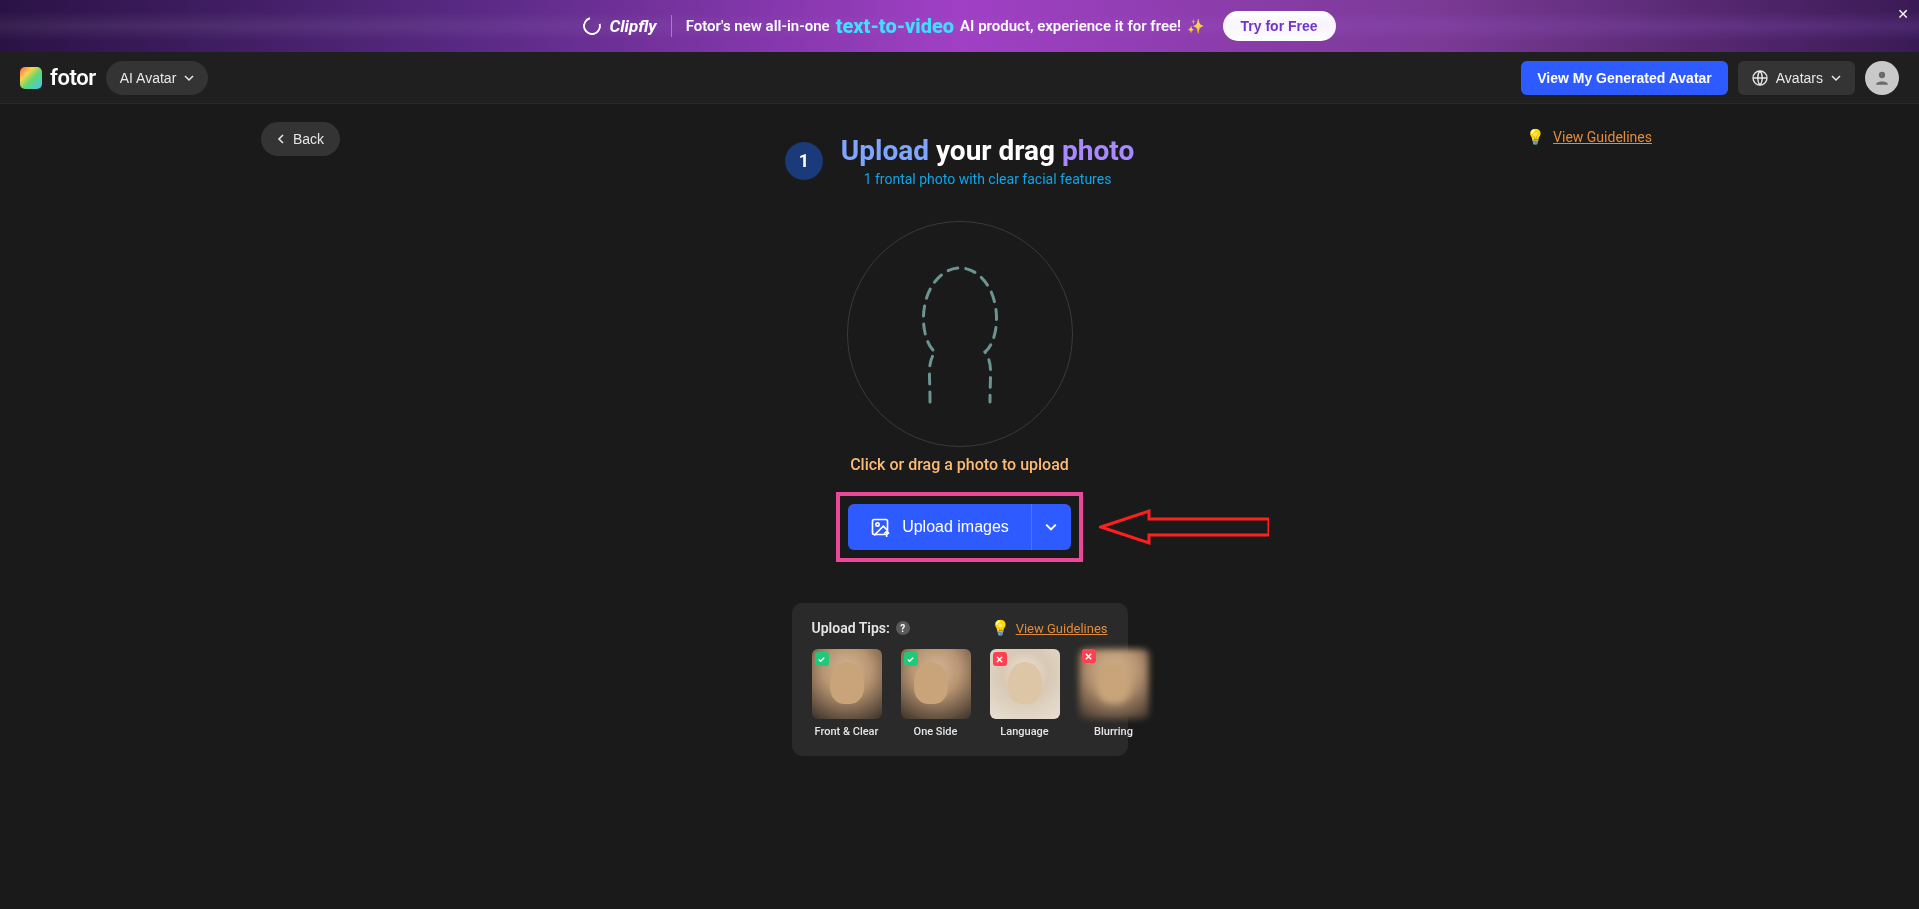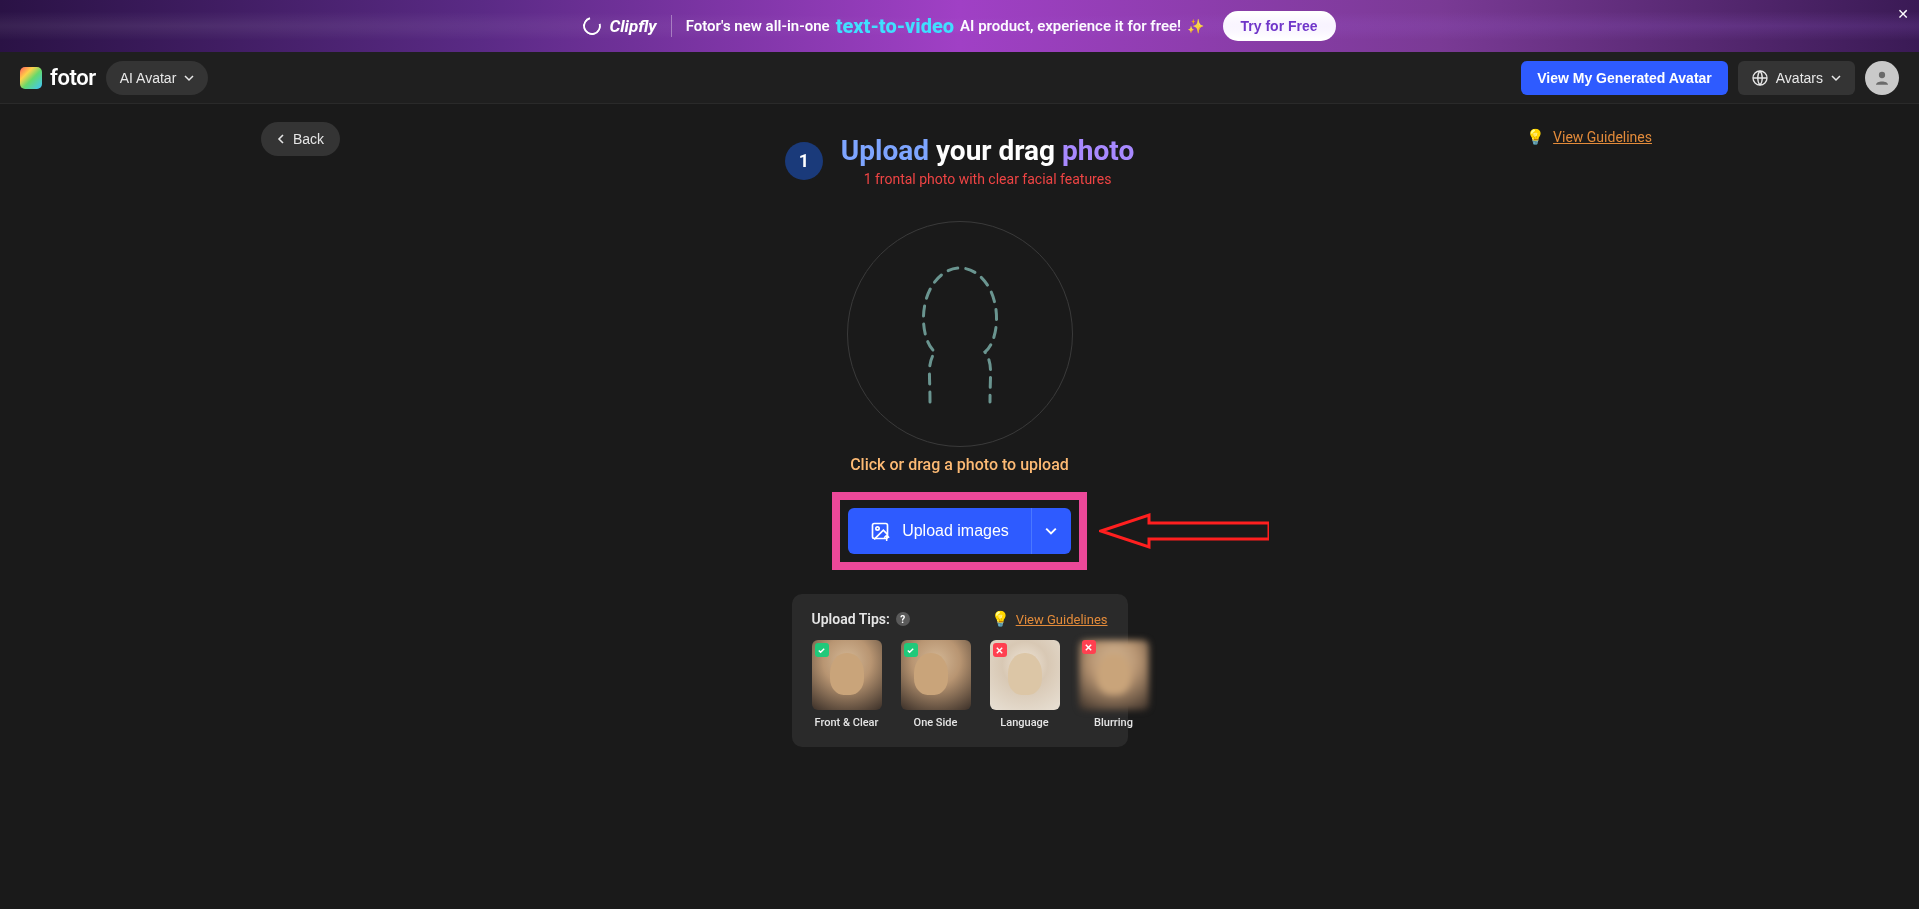--- a/index.html
+++ b/index.html
@@ -90,53 +90,53 @@
     .title-row { display: flex; align-items: center; gap: 18px; margin-top: 0; }
     .step-badge {
       width: 38px; height: 38px; border-radius: 50%; background: #1a3a7a;
       color: #fff; display: flex; align-items: center; justify-content: center;
       font-weight: 700; font-size: 18px;
     }
     .title-stack { display: flex; flex-direction: column; align-items: center; }
     .title-text { font-size: 28px; font-weight: 700; color: #fff; }
     .title-text .word1 { color: #7ea5ff; }
     .title-text .word3 { color: #a889ff; }
-    .subtitle { color: #ef4444; font-size: 14px; margin-top: 4px; }
+    .subtitle { color: #0ea5e9; font-size: 14px; margin-top: 4px; }
 
     .dropzone {
       margin-top: 34px; width: 226px; height: 226px; border-radius: 50%;
       border: 1px solid #3a3a3a; display: flex; align-items: center; justify-content: center;
       cursor: pointer;
     }
     .silhouette svg { width: 150px; height: 160px; }
     .drop-text { margin-top: 8px; font-size: 16px; color: #fdba74; font-weight: 500; }
 
     .upload-group {
-      margin-top: 18px; display: flex; border: 8px solid #ec4899; padding: 8px;
+      margin-top: 18px; display: flex; border: 4px solid #ec4899; padding: 8px;
       position: relative;
     }
     .upload-btn {
       background: #2e5bff; border: none; color: #fff; height: 46px;
       padding: 0 22px; display: flex; align-items: center; gap: 12px;
       font-size: 16px; font-weight: 500; cursor: pointer; border-radius: 6px 0 0 6px;
     }
     .upload-btn svg { width: 20px; height: 20px; }
     .upload-dropdown {
       background: #2e5bff; border: none; border-left: 1px solid #4a78ff;
       width: 40px; height: 46px; display: flex; align-items: center; justify-content: center;
       cursor: pointer; border-radius: 0 6px 6px 0;
     }
 
     .arrow-annotation {
       position: absolute; left: 100%; top: 50%; transform: translateY(-50%); margin-left: 20px;
       width: 170px; height: 40px;
     }
 
     .tips-card {
-      margin-top: 24px; background: #2a2a2a; border-radius: 10px;
+      margin-top: 41px; background: #2a2a2a; border-radius: 10px;
       padding: 16px 20px 18px; width: 336px;
     }
     .tips-header { display: flex; align-items: center; justify-content: space-between; margin-bottom: 12px; }
     .tips-left { display: flex; align-items: center; gap: 6px; font-size: 14px; color: #e5e5e5; font-weight: 600; }
     .q-icon { width: 14px; height: 14px; border-radius: 50%; background: #5a5a5a; color: #fff; font-size: 10px; display: flex; align-items: center; justify-content: center; font-weight: 700; }
     .tips-right { display: flex; align-items: center; gap: 6px; }
     .tips-right .guidelines-link { font-size: 13px; }
 
     .tips-grid { display: flex; gap: 19px; }
     .tip { width: 70px; display: flex; flex-direction: column; align-items: center; }

